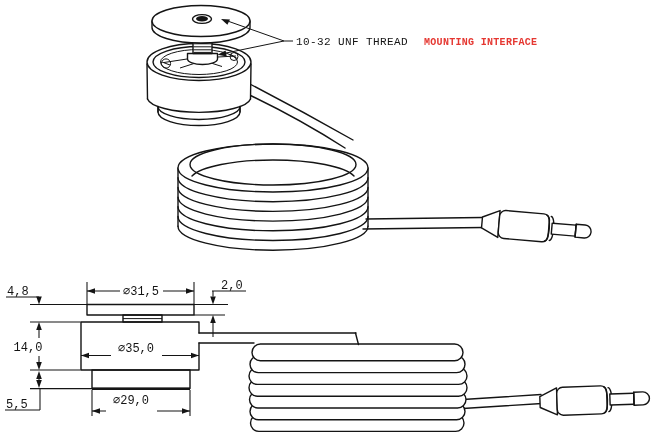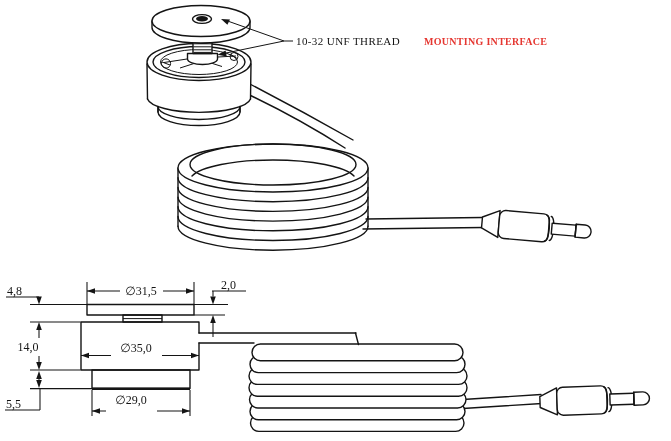--- a/index.html
+++ b/index.html
@@ -1,17 +1,17 @@
 <!DOCTYPE html>
 <html><head>
 <meta charset="utf-8">
 <style>
   html,body{margin:0;padding:0;background:#ffffff;}
   .stage{position:relative;width:671px;height:441px;background:#ffffff;overflow:hidden;
-         font-family:Liberation Serif, serif;}
+         font-family:Liberation Mono, monospace;}
   svg{position:absolute;left:0;top:0;}
   svg *{vector-effect:none;}
   .obj{fill:none;stroke:#141414;stroke-width:1.4;stroke-linecap:round;stroke-linejoin:round;}
   .objw{fill:#ffffff;stroke:#141414;stroke-width:1.4;stroke-linejoin:round;}
   .fillw{fill:#ffffff;stroke:none;}
   .thin{fill:none;stroke:#141414;stroke-width:1;}
   .dim{fill:none;stroke:#141414;stroke-width:1.05;}
   .thick{fill:none;stroke:#141414;stroke-width:2.6;}
   .ah{fill:#141414;stroke:none;}
   .dimtxt{font-size:12px;fill:#141414;}

